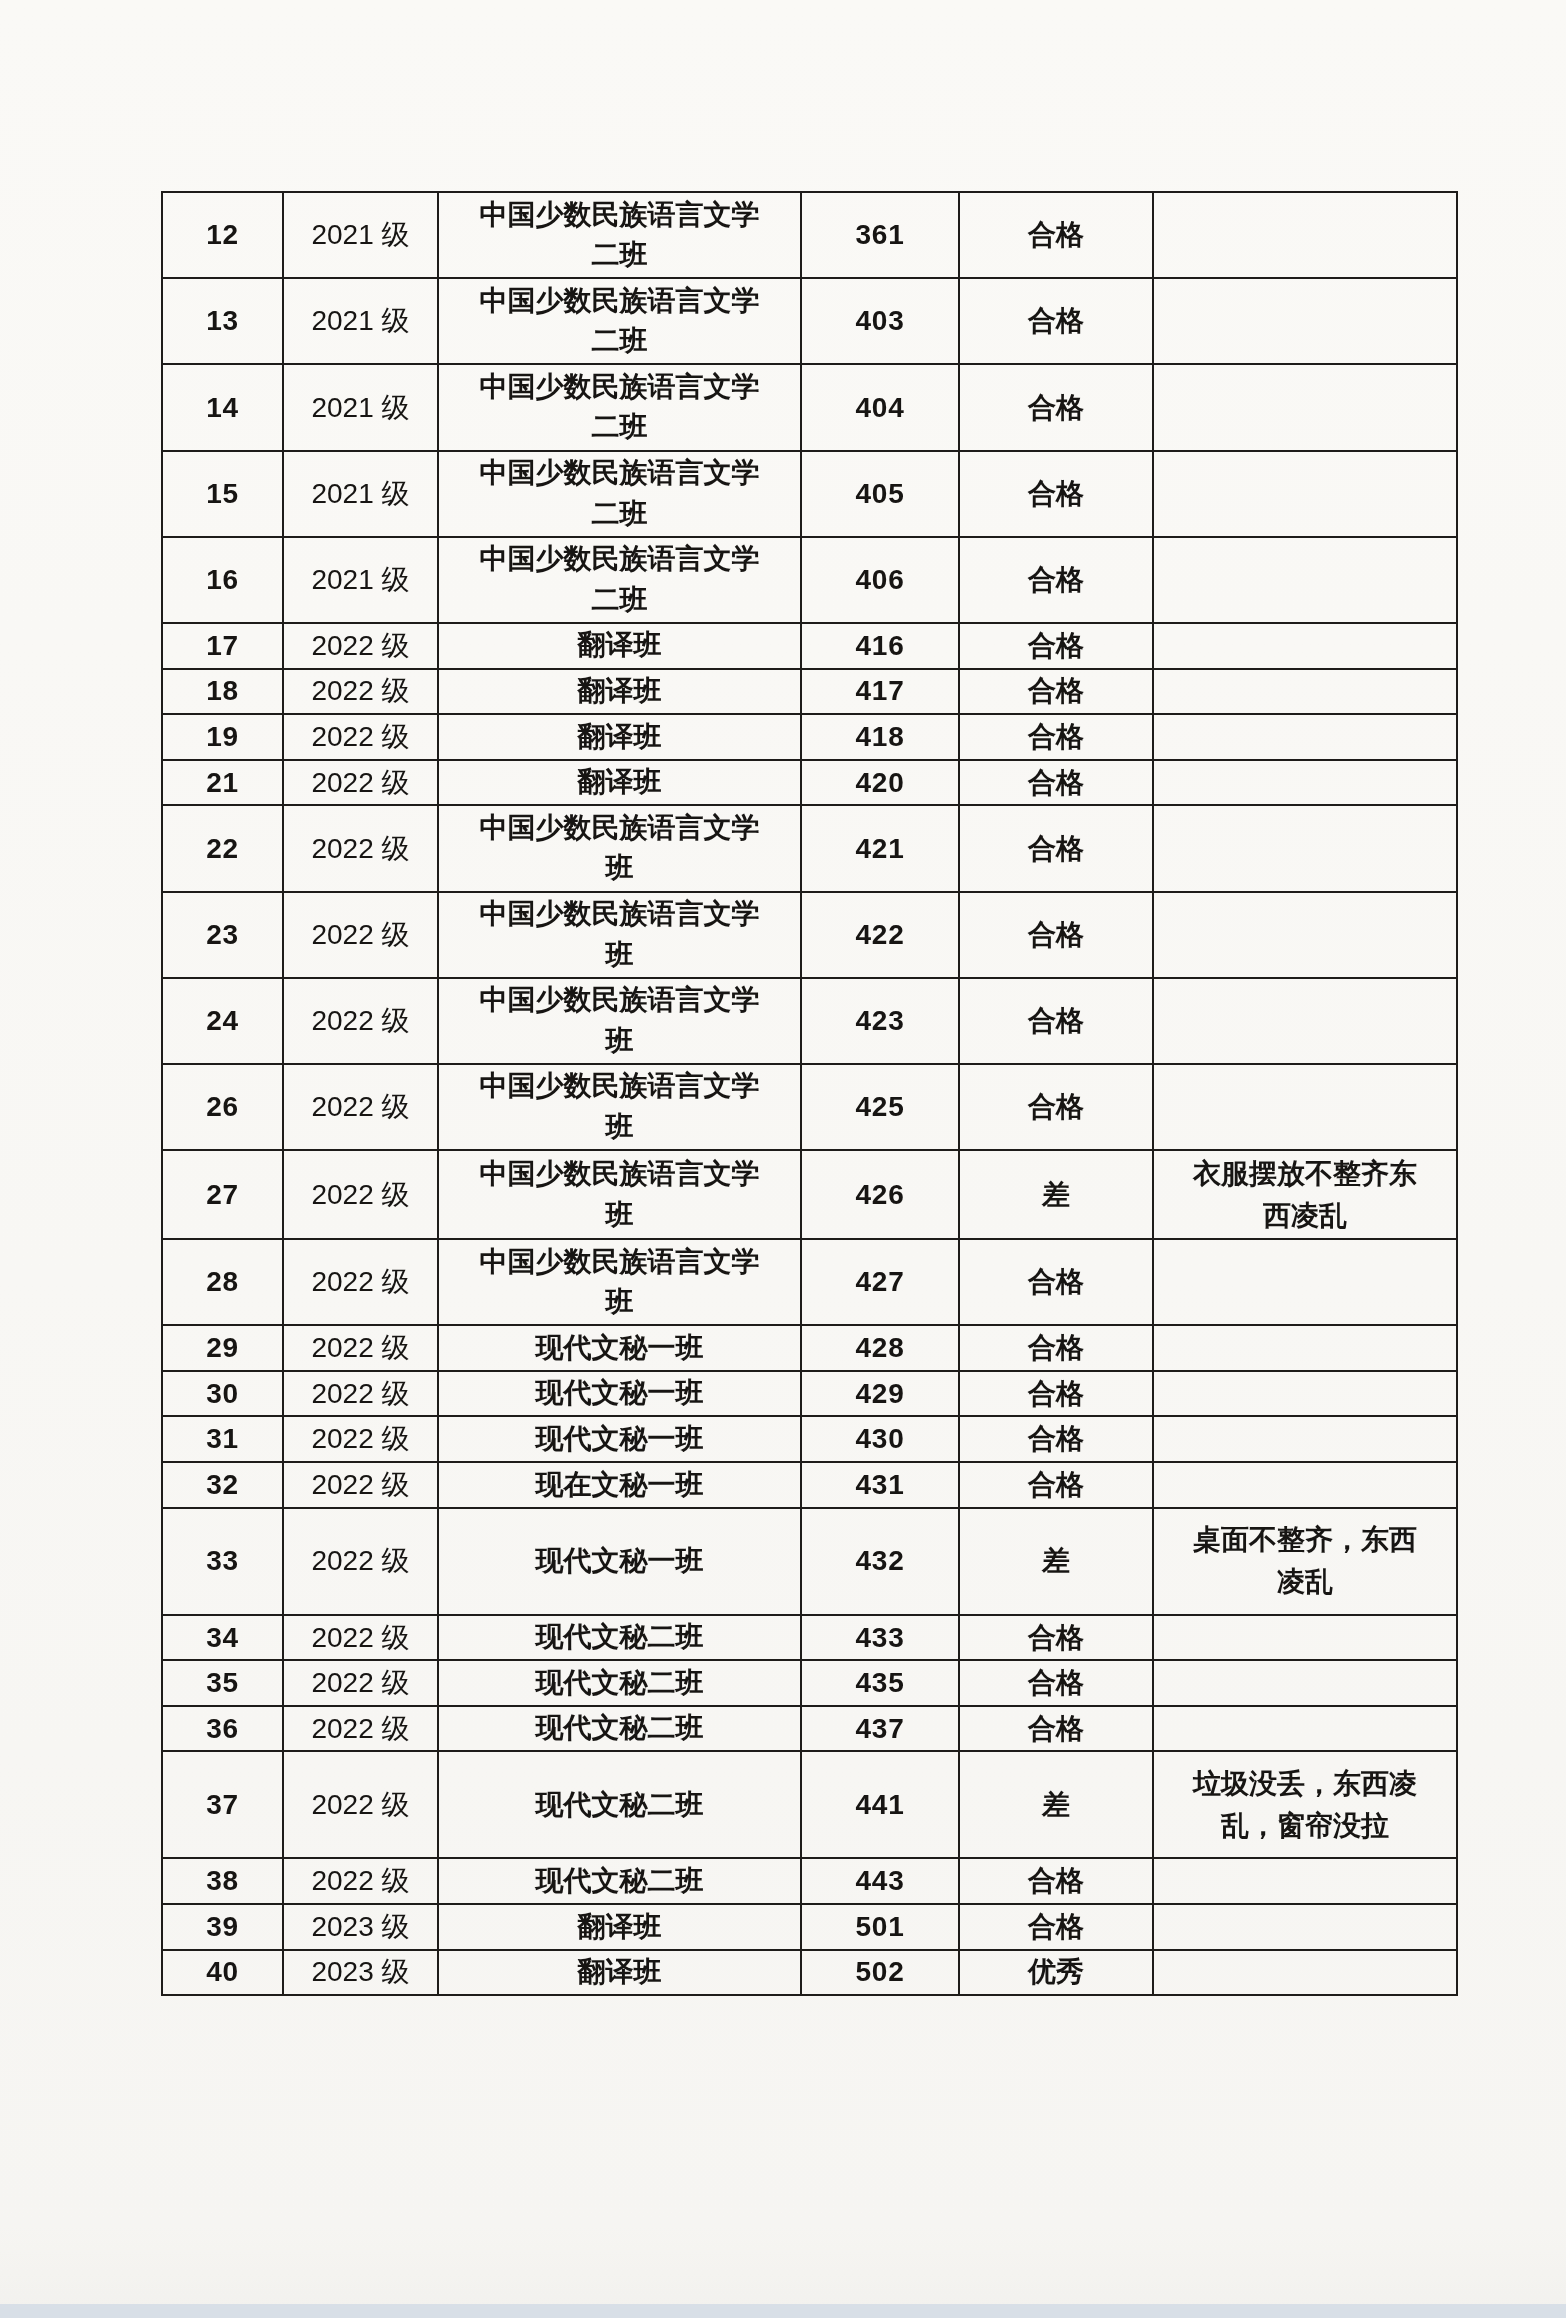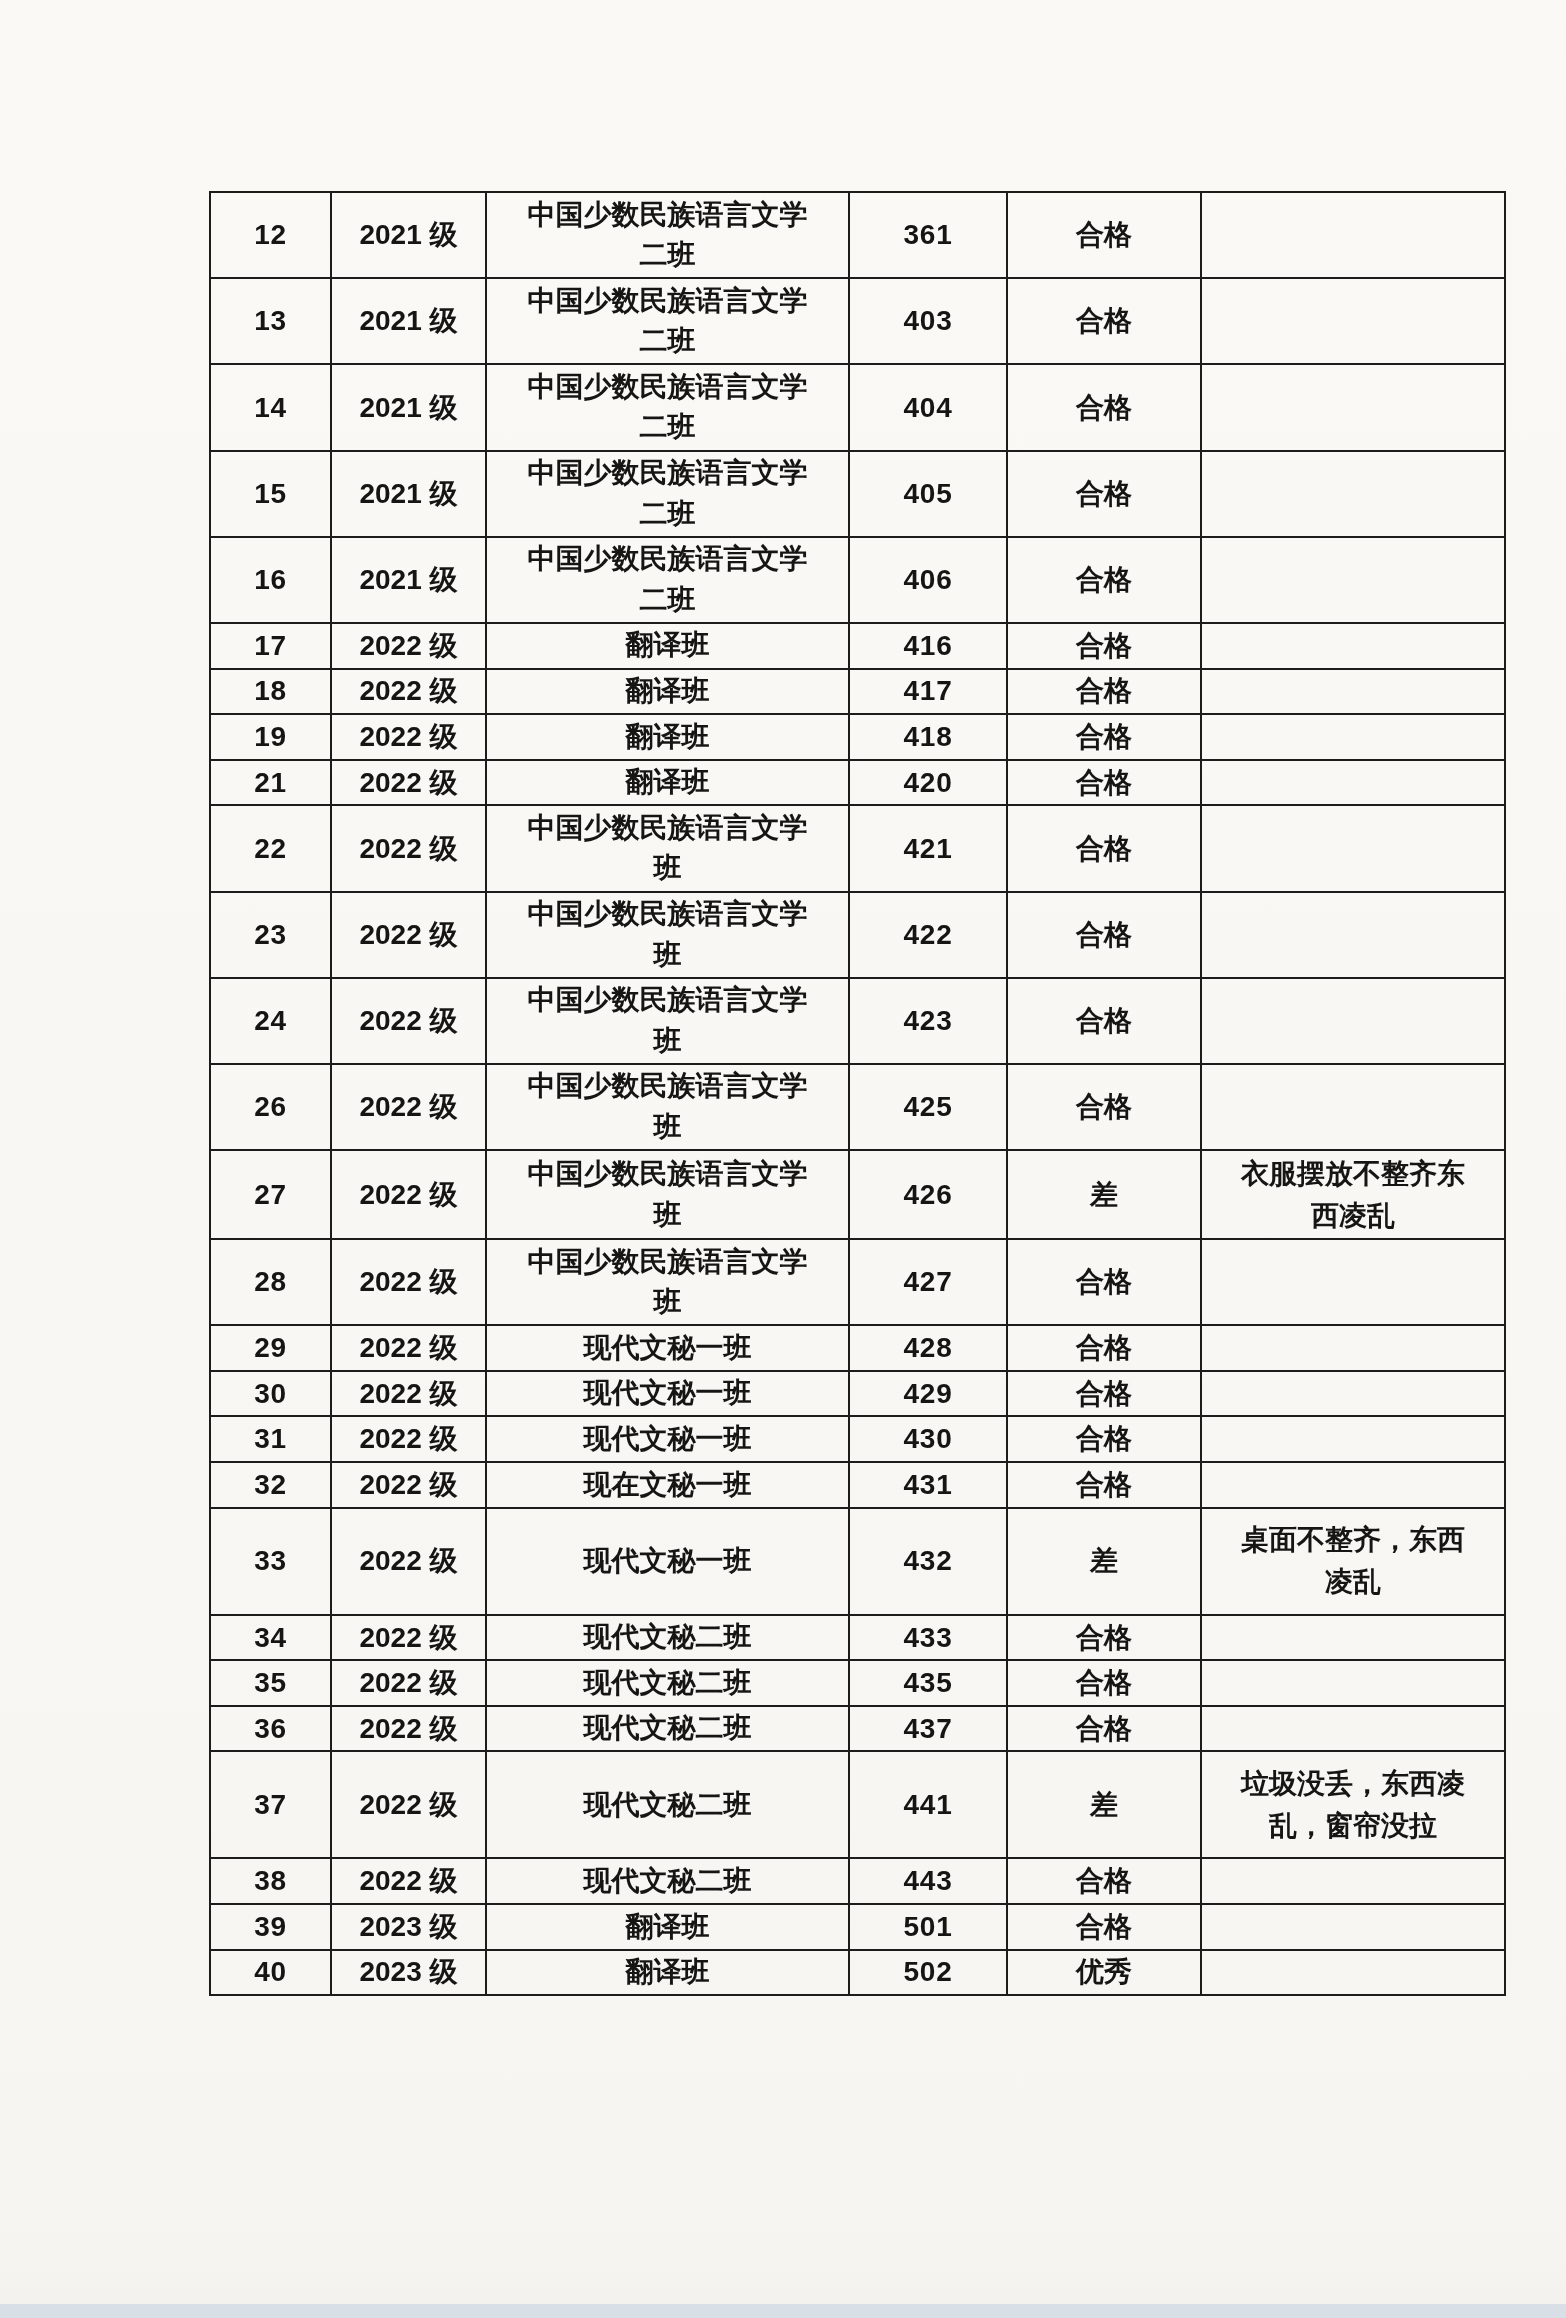--- a/index.html
+++ b/index.html
@@ -23,21 +23,20 @@
     background: #d8dfe7;
   }
 
   table.inspection {
     position: absolute;
     left: 161px;
     top: 191px;
     width: 1294px;
     border-collapse: collapse;
     table-layout: fixed;
-    margin-left: 48px;
   }
   table.inspection col.c1 { width: 121px; }
   table.inspection col.c2 { width: 155px; }
   table.inspection col.c3 { width: 363px; }
   table.inspection col.c4 { width: 158px; }
   table.inspection col.c5 { width: 194px; }
   table.inspection col.c6 { width: 304px; }
 
   table.inspection td {
     border: 2.3px solid #1e1c1a;
@@ -47,21 +46,21 @@
     font-size: 28px;
     line-height: 1.35;
     padding: 1.5px 4.6px;
     overflow: hidden;
   }
   table.inspection tr.h-short td { height: 42px; }
   table.inspection tr.h-tall  td { height: 86px; }
   table.inspection tr.h-xtall td { height: 107px; }
 
   td.c-no, td.c-room { font-weight: 700; letter-spacing: 0.8px; }
-  td.c-grade { font-weight: 700; white-space: nowrap; }
+  td.c-grade { font-weight: 400; white-space: nowrap; }
   td.c-class, td.c-rating, td.c-remark {
     font-family: "Liberation Serif", "DejaVu Serif", serif;
     font-weight: 700;
   }
 
   
   .wrap10 {
     display: inline-block;
     max-width: 10.2em;
     line-height: 1.45;

